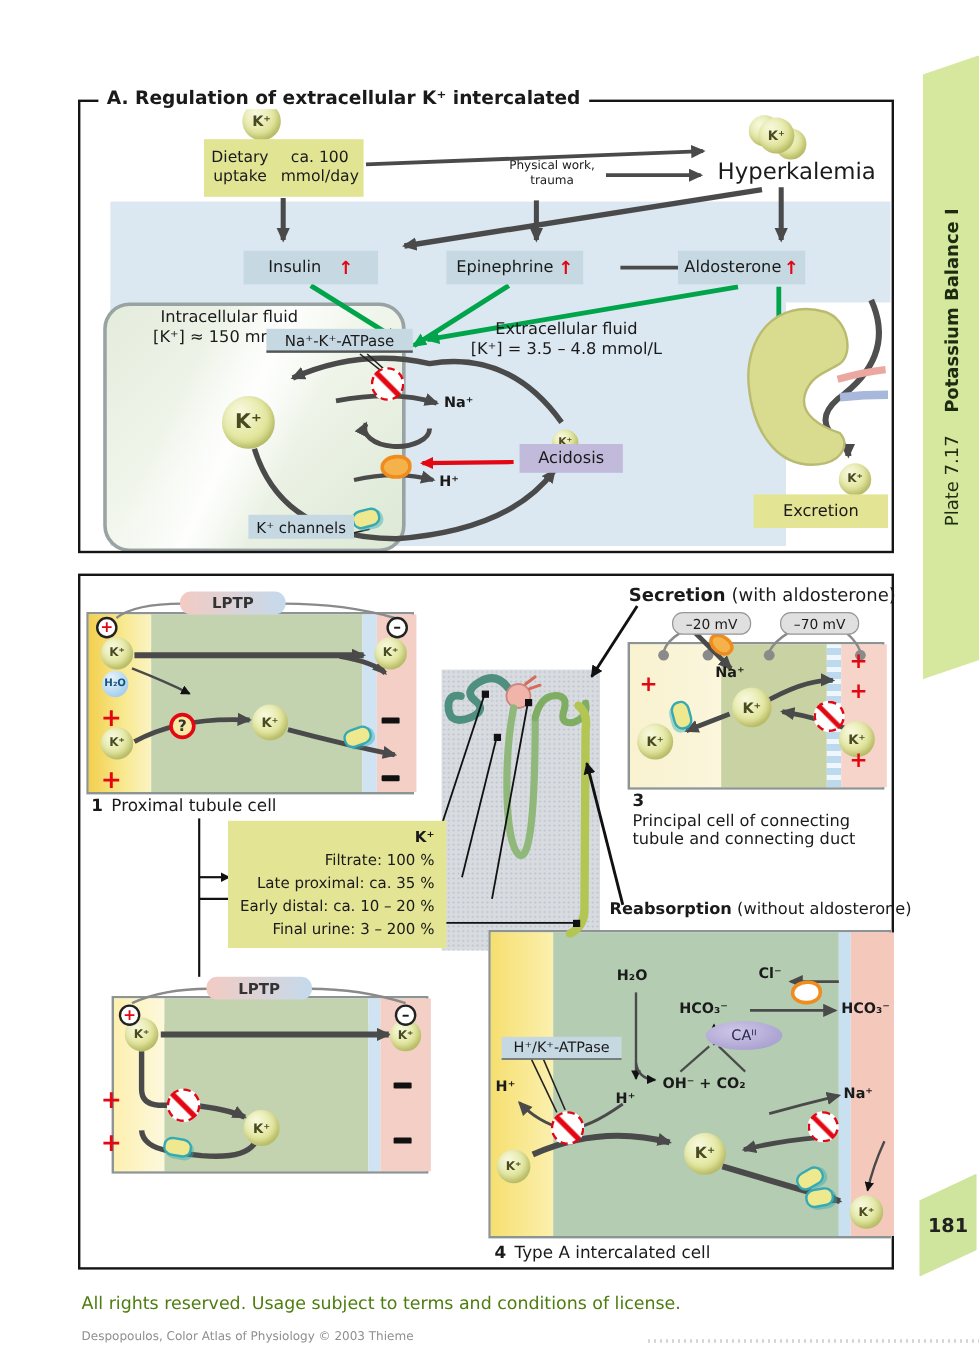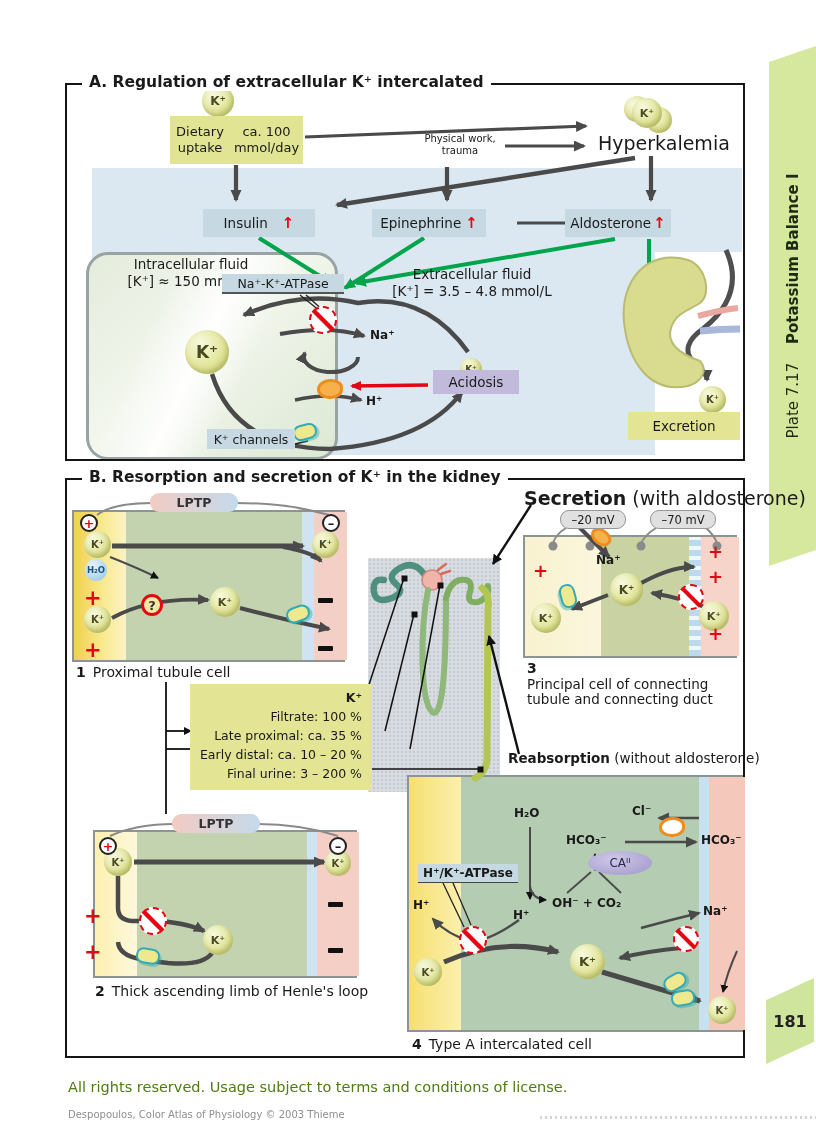--- a/index.html
+++ b/index.html
@@ -68,21 +68,20 @@
 <div id="page">
 
   <div class="bgblue" style="left:92px;top:168px;width:650px;height:84px;"></div>
   <div class="bgblue" style="left:92px;top:250px;width:563px;height:205px;"></div>
   <div class="cellA" style="left:86px;top:252px;width:246px;height:202px;"></div>
   <div class="neph"></div>
 
   <div class="pframe" style="left:65px;top:83px;width:680px;height:378px;"></div>
   <div class="ptitle" style="left:82px;top:73px;">A.  Regulation of extracellular K⁺ intercalated</div>
   <div class="pframe" style="left:65px;top:478px;width:680px;height:580px;"></div>
-  <div class="ptitle" style="left:82px;top:468px;">B.  Resorption and secretion of K⁺ in the kidney</div>
 
   <div class="ycell" style="left:72px;top:510px;width:273px;height:152px;">
     <div class="strip" style="left:0;width:52px;background:linear-gradient(90deg,#f2cf4e,#f8e98f 55%,#fbf3c4);"></div>
     <div class="strip" style="left:52px;width:176px;background:#c3d3b0;"></div>
     <div class="strip" style="left:228px;width:12px;background:#cfe3f2;"></div>
     <div class="strip" style="left:240px;width:33px;background:#f3cfc6;"></div>
     <div class="abs" style="left:40px;top:24px;width:175px;height:18px;background:rgba(246,230,120,.85);border-radius:40%;"></div>
   </div>
 
   <div class="ycell" style="left:93px;top:830px;width:264px;height:148px;">
@@ -329,21 +328,21 @@
   </div>
 
   <div class="abs" style="left:190px;top:684px;width:182px;height:106px;background:#e3e594;z-index:7;box-sizing:border-box;padding:4px 10px 0 0;text-align:right;font-size:12.5px;line-height:19px;">
     <div style="font-weight:bold;">K⁺</div>
     <div>Filtrate: 100 %</div>
     <div>Late proximal: ca. 35 %</div>
     <div>Early distal: ca. 10 – 20 %</div>
     <div>Final urine: 3 – 200 %</div>
   </div>
 
-  <div class="lbl" style="left:524px;top:487px;font-size:19px;">
+  <div class="lbl" style="left:524px;top:487px;font-size:15px;">
     <b>Secretion</b>
     <span>(with aldosterone)</span>
   </div>
   <div class="lbl" style="left:508px;top:750px;font-size:13.5px;">
     <b>Reabsorption</b>
     <span>(without aldosterone)</span>
   </div>
 
   <div class="mvpill" style="left:560px;top:510px;width:66px;height:19px;">–20 mV</div>
   <div class="mvpill" style="left:650px;top:510px;width:66px;height:19px;">–70 mV</div>
@@ -383,32 +382,29 @@
     </div>
   <div class="rplus" style="left:84px;top:906px;"><span>+</span></div>
   <div class="rplus" style="left:84px;top:942px;"><span>+</span></div>
   <div class="sun" style="left:139px;top:907px;"></div>
   <div class="kb" style="left:203px;top:925px;width:30px;height:30px;font-size:11px;">
       <span>K⁺</span>
     </div>
   <div class="chan" style="left:136px;top:948px;transform:rotate(10deg);"></div>
   <div class="mbar" style="left:328px;top:902px;"></div>
   <div class="mbar" style="left:328px;top:948px;"></div>
-  <div class="cap" style="left:95px;top:983px;">
-    <span class="capnum">2</span><span>Thick ascending limb of Henle's loop</span>
-  </div>
 
   <div class="lbl" style="left:514px;top:806px;font-weight:bold;font-size:12px;">H₂O</div>
   <div class="lbl" style="left:632px;top:804px;font-weight:bold;font-size:12px;">Cl⁻</div>
   <div class="blob" style="left:659px;top:817px;"></div>
   <div class="lbl" style="left:566px;top:833px;font-weight:bold;font-size:12px;">HCO₃⁻</div>
   <div class="lbl" style="left:701px;top:833px;font-weight:bold;font-size:12px;">HCO₃⁻</div>
   <div class="caii" style="left:588px;top:851px;width:64px;height:24px;">CAᴵᴵ</div>
   <div class="lbl" style="left:552px;top:896px;font-weight:bold;font-size:12px;">OH⁻ + CO₂</div>
-  <div class="bbox" style="left:418px;top:864px;width:100px;height:19px;background:#c6d9e2;border-bottom:1.5px solid #444;font-size:12px;font-weight:bold;">H⁺/K⁺-ATPase</div>
+  <div class="bbox" style="left:418px;top:864px;width:100px;height:19px;background:#c6d9e2;border-bottom:1.5px solid #444;font-size:12px;">H⁺/K⁺-ATPase</div>
   <div class="lbl" style="left:413px;top:898px;font-weight:bold;font-size:12px;">H⁺</div>
   <div class="lbl" style="left:513px;top:908px;font-weight:bold;font-size:12px;">H⁺</div>
   <div class="sun" style="left:459px;top:926px;"></div>
   <div class="sun" style="left:673px;top:926px;width:26px;height:26px;"></div>
   <div class="lbl" style="left:703px;top:904px;font-weight:bold;font-size:12px;">Na⁺</div>
   <div class="kb" style="left:414px;top:958px;width:28px;height:28px;font-size:10px;">
       <span>K⁺</span>
     </div>
   <div class="kb" style="left:570px;top:944px;width:35px;height:35px;font-size:13px;">
       <span>K⁺</span>

